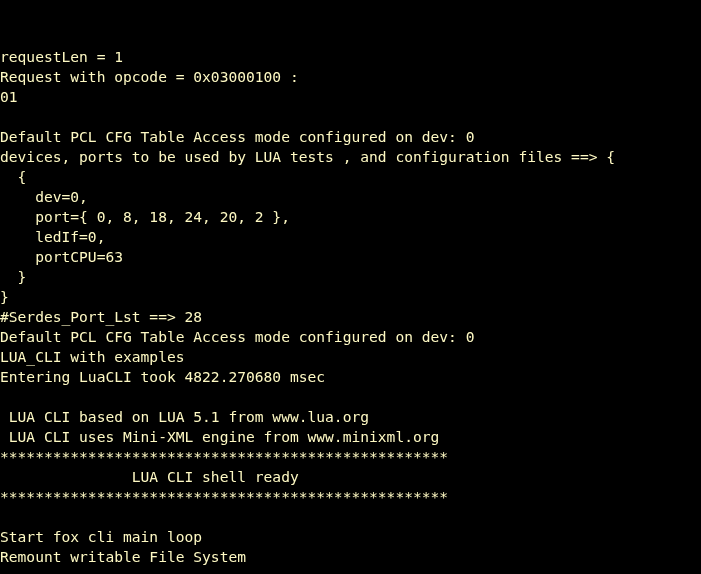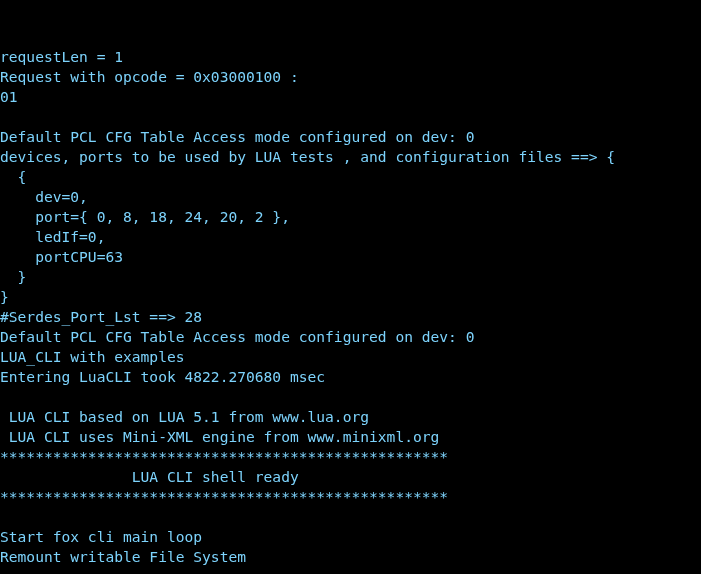--- a/index.html
+++ b/index.html
@@ -28,16 +28,16 @@
   }
   .line {
     height: 20px;
     white-space: pre;
     display: block;
   }
 </style>
 </head>
 <body>
 
-<div id="terminal" style="color: #7dd3fc; background: rgb(0, 0, 0);">
+<div id="terminal" style="color: #fef9c3; background: rgb(0, 0, 0);">
   <div id="output"><div class="line">requestLen = 1</div><div class="line">Request with opcode = 0x03000100 :</div><div class="line">01</div><div class="line"></div><div class="line">Default PCL CFG Table Access mode configured on dev: 0</div><div class="line">devices, ports to be used by LUA tests , and configuration files ==&gt; {</div><div class="line">  {</div><div class="line">    dev=0,</div><div class="line">    port={ 0, 8, 18, 24, 20, 2 },</div><div class="line">    ledIf=0,</div><div class="line">    portCPU=63</div><div class="line">  }</div><div class="line">}</div><div class="line">#Serdes_Port_Lst ==&gt; 28</div><div class="line">Default PCL CFG Table Access mode configured on dev: 0</div><div class="line">LUA_CLI with examples</div><div class="line">Entering LuaCLI took 4822.270680 msec</div><div class="line"></div><div class="line"> LUA CLI based on LUA 5.1 from www.lua.org</div><div class="line"> LUA CLI uses Mini-XML engine from www.minixml.org</div><div class="line">***************************************************</div><div class="line">               LUA CLI shell ready</div><div class="line">***************************************************</div><div class="line"></div><div class="line">Start fox cli main loop</div><div class="line">Remount writable File System</div><div class="line"></div></div>
   
 </div>
 
 </body></html>

